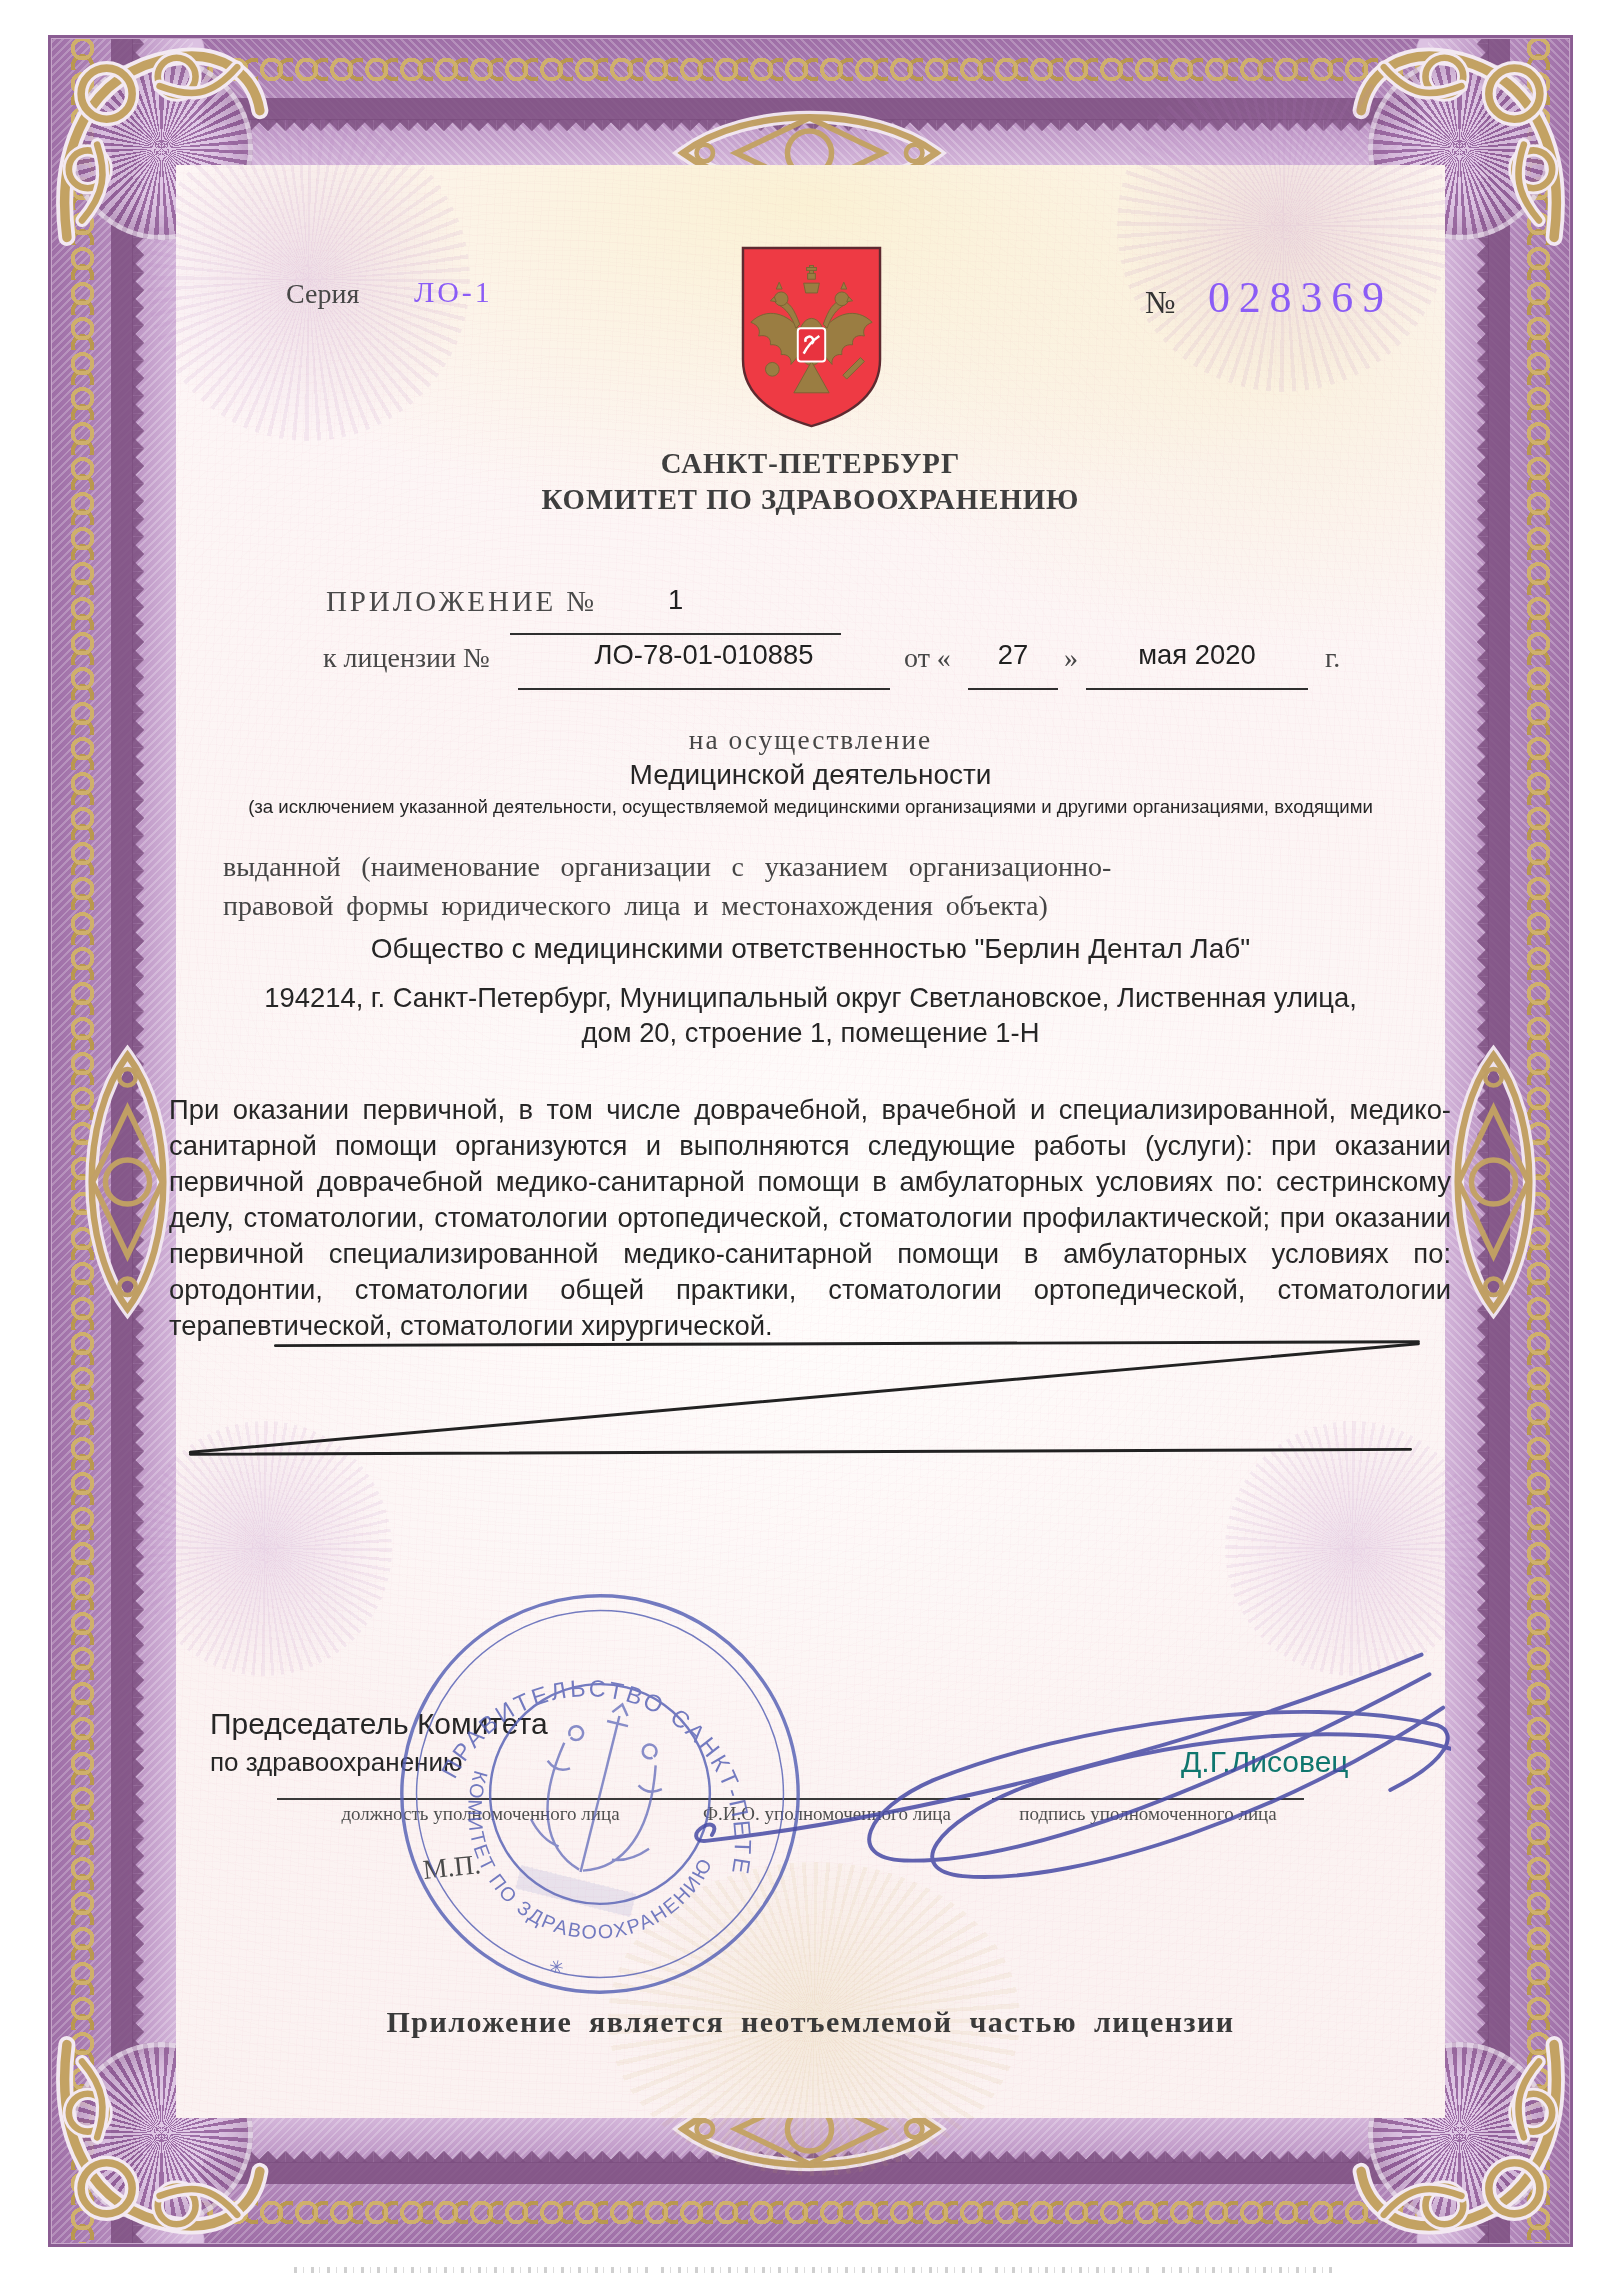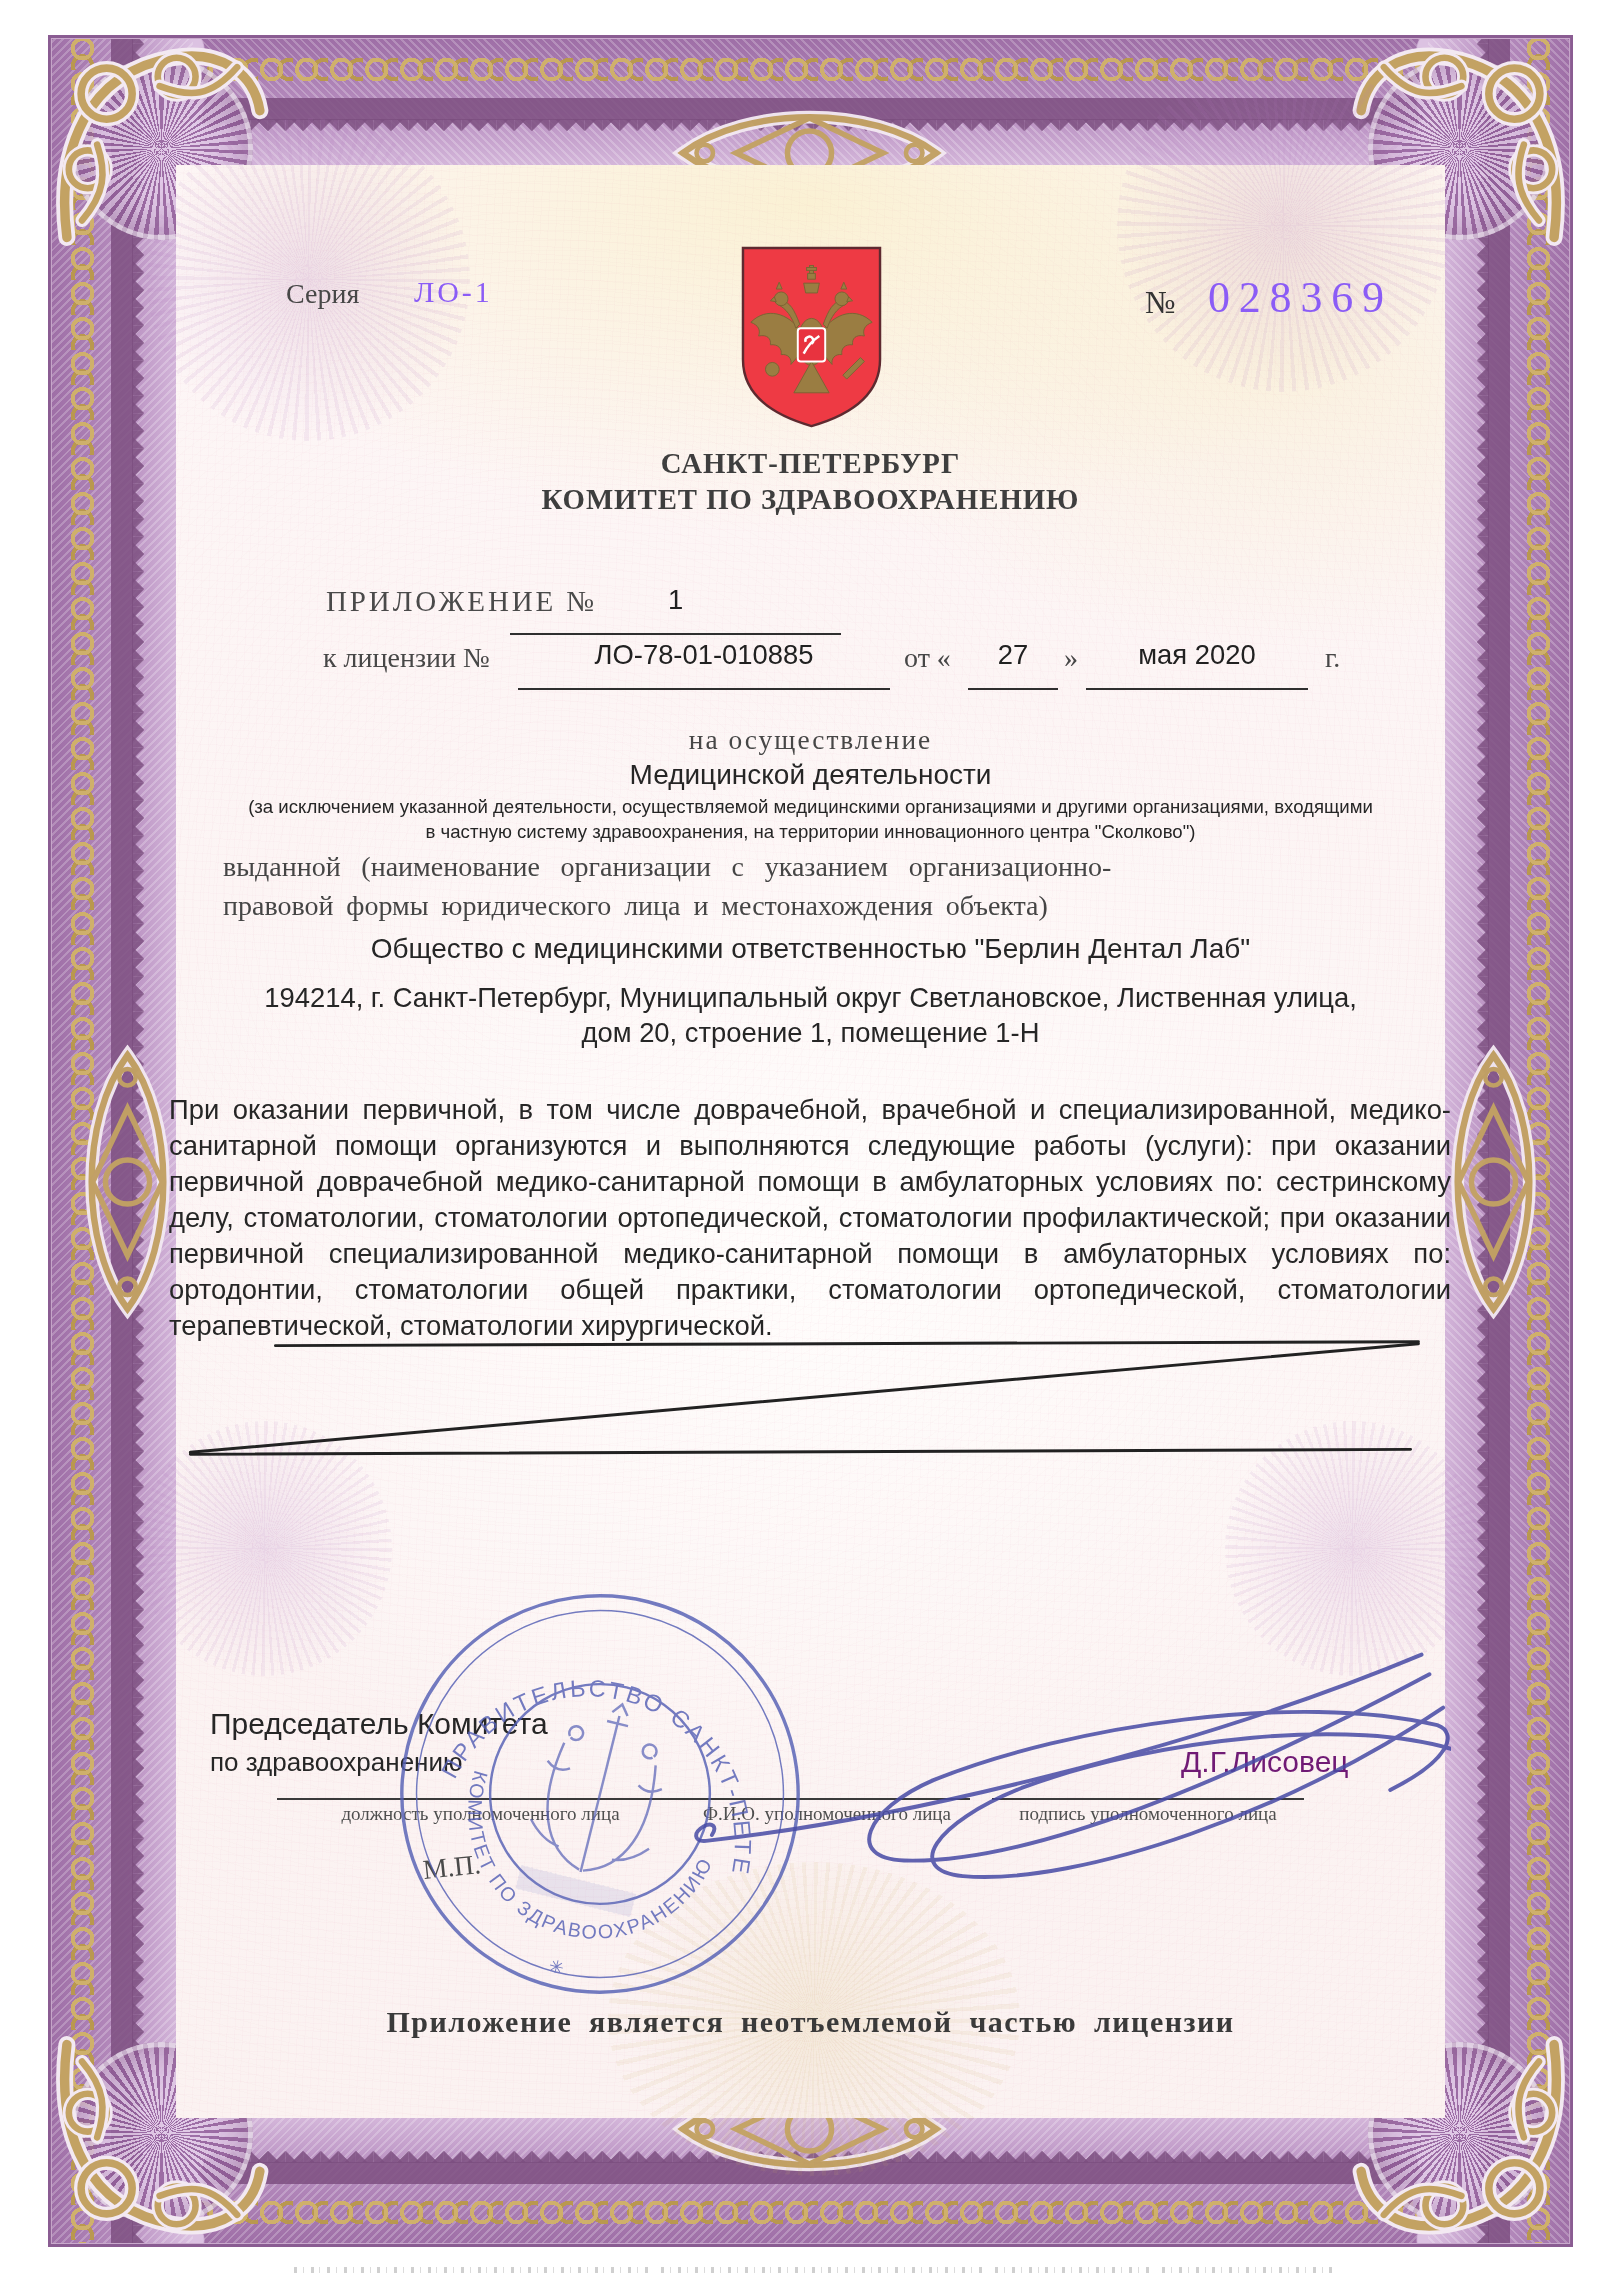--- a/index.html
+++ b/index.html
@@ -236,21 +236,20 @@
   <span class="vl u" style="left:518px;top:639px;width:372px">ЛО-78-01-010885</span>
   <span class="abs serif" style="left:904px;top:642px;font-size:28px">от «</span>
   <span class="vl u" style="left:968px;top:639px;width:90px">27</span>
   <span class="abs serif" style="left:1064px;top:642px;font-size:28px">»</span>
   <span class="vl u" style="left:1086px;top:639px;width:222px">мая 2020</span>
   <span class="abs serif" style="left:1325px;top:642px;font-size:28px">г.</span>
 
   <div class="abs center serif" style="top:725px;font-size:27.4px;letter-spacing:2px">на осуществление</div>
   <div class="abs center sans" style="top:759px;font-size:28px">Медицинской деятельности</div>
   <div class="abs center sans" style="top:796px;font-size:18.6px">(за исключением указанной деятельности, осуществляемой медицинскими организациями и другими организациями, входящими</div>
-  <div class="abs center sans" style="top:821px;font-size:18.6px">в частную систему здравоохранения, на территории инновационного центра "Сколково")</div>
   <div class="abs serif" style="left:223px;top:851px;font-size:28px;word-spacing:13.7px;color:#454545">выданной (наименование организации с указанием организационно-</div>
   <div class="abs serif" style="left:223px;top:890px;font-size:28px;word-spacing:5.9px;color:#454545">правовой формы юридического лица и местонахождения объекта)</div>
 
   <div class="abs center sans" style="top:933px;font-size:28px">Общество с медицинскими ответственностью "Берлин Дентал Лаб"</div>
   <div class="abs center sans" style="top:982px;font-size:27.4px">194214, г. Санкт-Петербург, Муниципальный округ Светлановское, Лиственная улица,</div>
   <div class="abs center sans" style="top:1017px;font-size:27.4px">дом 20, строение 1, помещение 1-Н</div>
 
   <div class="abs sans para" style="left:169px;top:1092px;width:1282px">При оказании первичной, в том числе доврачебной, врачебной и специализированной, медико-санитарной помощи организуются и выполняются следующие работы (услуги): при оказании первичной доврачебной медико-санитарной помощи в амбулаторных условиях по: сестринскому делу, стоматологии, стоматологии ортопедической, стоматологии профилактической; при оказании первичной специализированной медико-санитарной помощи в амбулаторных условиях по: ортодонтии, стоматологии общей практики, стоматологии ортопедической, стоматологии терапевтической, стоматологии хирургической.</div>
 
   <svg class="abs" style="left:165px;top:1329px" width="1266" height="137" viewBox="0 0 1292 140">
@@ -262,21 +261,21 @@
   </svg>
 
   <div class="abs sans" style="left:210px;top:1707px;font-size:30px">Председатель Комитета</div>
   <div class="abs sans" style="left:210px;top:1747px;font-size:26px">по здравоохранению</div>
   <div class="sigline" style="left:277px;width:407px"></div>
   <div class="sigline" style="left:684px;width:286px"></div>
   <div class="sigline" style="left:992px;width:312px"></div>
   <div class="caption" style="left:277px;width:407px">должность уполномоченного лица</div>
   <div class="caption" style="left:684px;width:286px">Ф.И.О. уполномоченного лица</div>
   <div class="caption" style="left:992px;width:312px">подпись уполномоченного лица</div>
-  <div class="abs sans" style="left:1181px;top:1745px;font-size:30px;color:#701a75">Д.Г.Лисовец</div>
+  <div class="abs sans" style="left:1181px;top:1745px;font-size:30px;color:#0f766e">Д.Г.Лисовец</div>
   <div class="abs serif mp" style="left:423px;top:1852px;font-size:27.4px;color:#4a4a4a">М.П.</div>
 
   <svg class="stamp" viewBox="0 0 420 420">
     <defs>
       <path id="arcTop" d="M 60,262 A 150,150 0 1 1 360,262"></path>
       <path id="arcBot" d="M 90,178 A 130,130 0 1 0 330,178"></path>
     </defs>
     <g stroke="#5560b5" fill="none">
       <circle cx="210" cy="210" r="202" stroke-width="3.5"></circle>
       <circle cx="210" cy="210" r="187" stroke-width="1.5"></circle>

